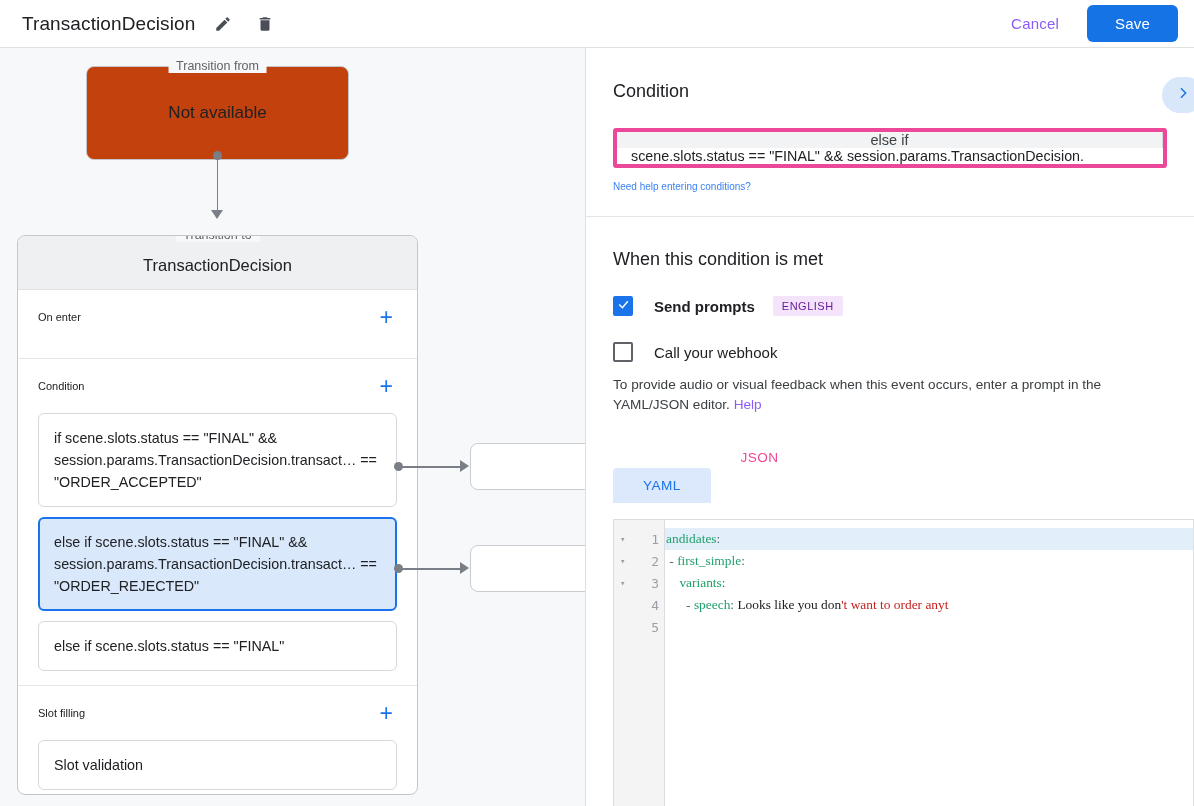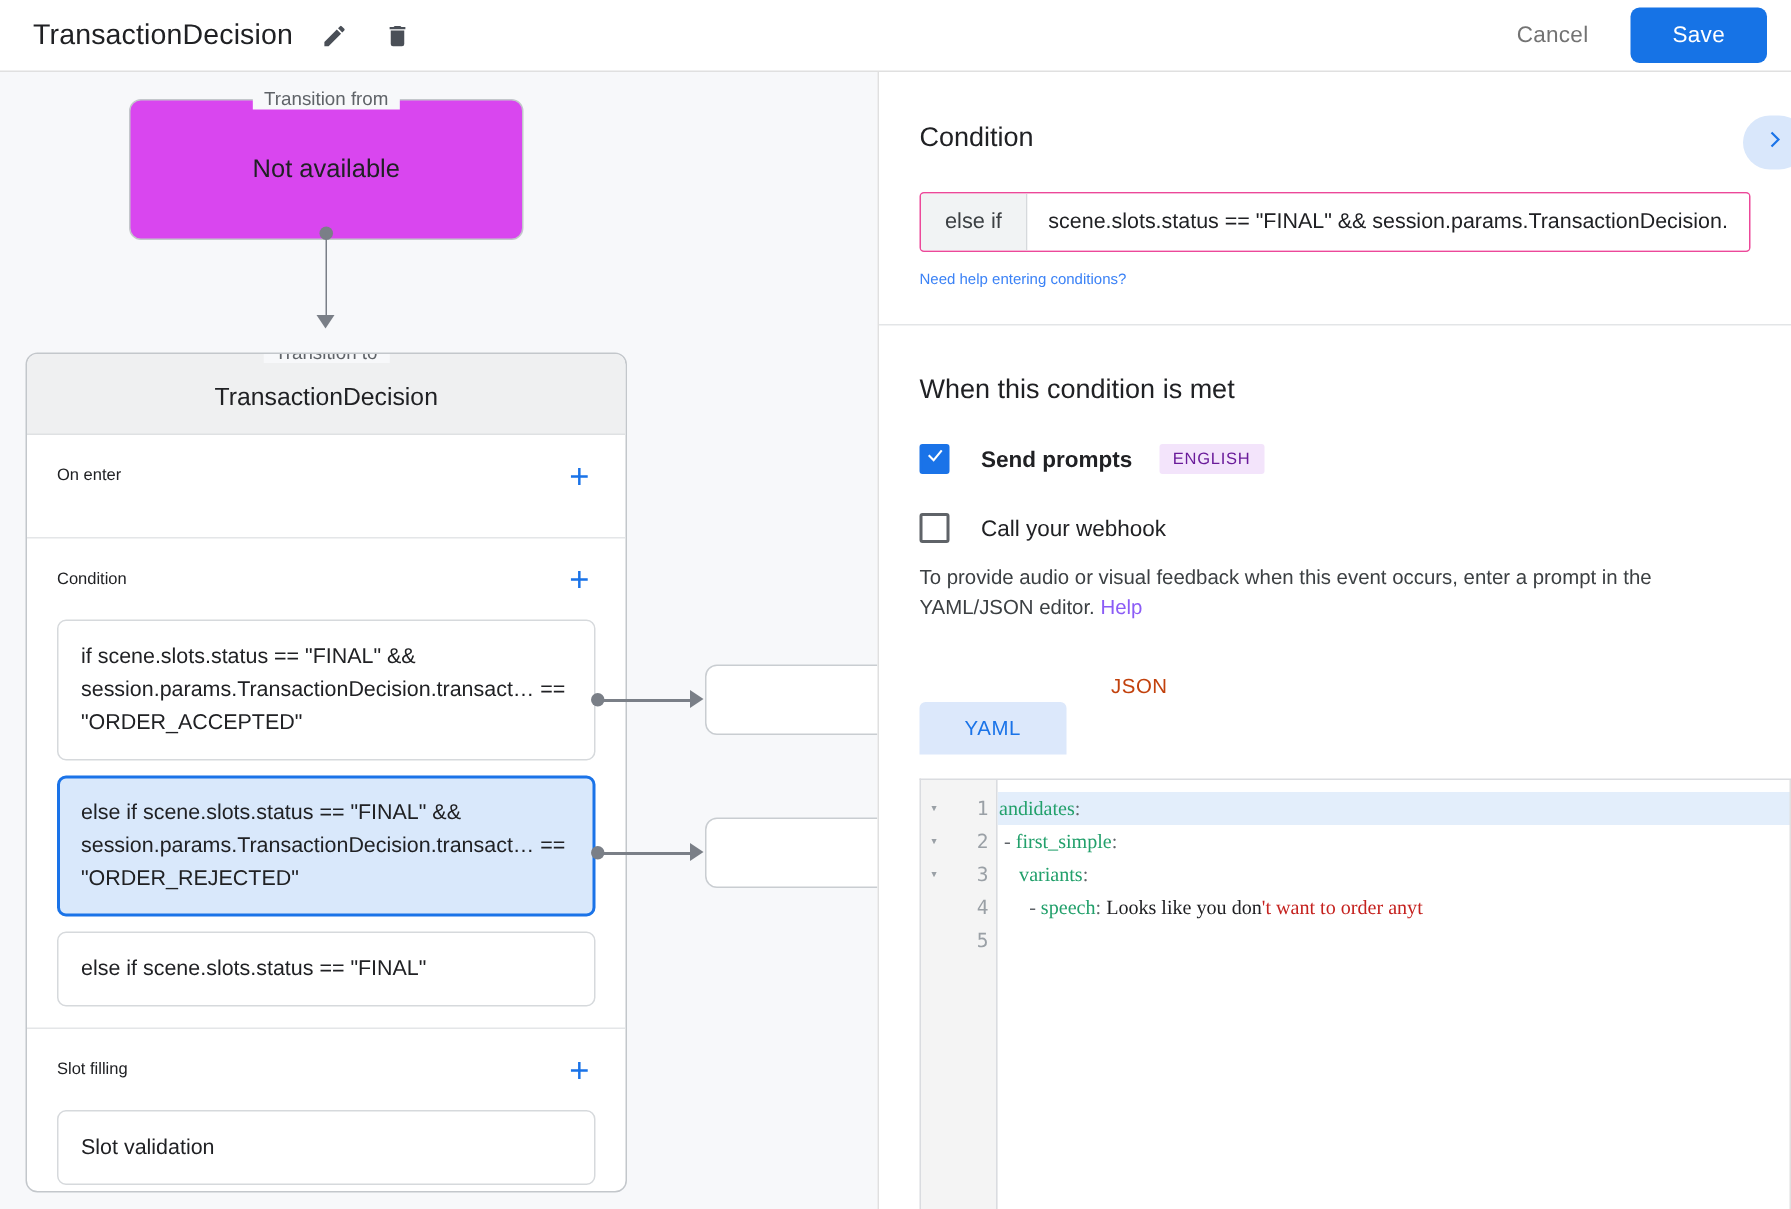--- a/index.html
+++ b/index.html
@@ -26,21 +26,21 @@
     letter-spacing: .1px; white-space: nowrap;
   }
   .icon-btn {
     width: 28px; height: 28px; margin-left: 14px;
     display: flex; align-items: center; justify-content: center;
     border-radius: 50%; cursor: pointer; background: transparent; border: none;
   }
   .icon-btn svg { display: block; fill: #4a4f57; }
   .topbar-spacer { flex: 1 1 auto; }
   .btn-cancel {
-    background: transparent; border: none; color: #737373;
+    background: transparent; border: none; color: #8b5cf6;
     font-size: 15px; font-family: inherit; font-weight: 500;
     padding: 8px 18px; cursor: pointer; letter-spacing: .2px;
   }
   .btn-save {
     background: #1673e6; border: none; color: #ffffff;
     font-size: 15px; font-family: inherit; font-weight: 500;
     padding: 10px 28px; border-radius: 6px; cursor: pointer;
     margin-left: 10px; letter-spacing: .2px;
   }
 
@@ -59,21 +59,21 @@
   }
   .fieldset > .legend {
     position: absolute; top: -8px; left: 50%; transform: translateX(-50%);
     background: #f7f8fa; padding: 0 8px;
     font-size: 12.5px; color: #5f6368; white-space: nowrap;
   }
 
   
   #node-from {
     left: 86px; top: 18px; width: 263px; height: 94px;
-    background: #d946ef;
+    background: #c2410c;
   }
   #node-from .body {
     display: flex; align-items: center; justify-content: center;
     height: 100%; font-size: 17px; color: #202124;
   }
 
   
   .conn-dot {
     position: absolute; width: 9px; height: 9px; border-radius: 50%;
     background: #7a7f87;
@@ -149,22 +149,23 @@
   .collapse-pill {
     position: absolute; right: -10px; top: 29px;
     width: 42px; height: 36px; border-radius: 18px;
     background: #d9e7fb; display: flex; align-items: center;
     justify-content: center; cursor: pointer;
   }
   .collapse-pill svg { fill: none; stroke: #1a73e8; stroke-width: 2.2; }
 
   .cond-row {
     display: flex; margin-top: 26px;
-    border: 1px solid #ec4899; border-radius: 3px; overflow: hidden;
+    border: 4px solid #ec4899; border-radius: 3px; overflow: hidden;
     height: 40px;
+    flex-direction: column;
   }
   .cond-prefix {
     background: #f1f3f4; border-right: 1px solid #d6d9dc;
     display: flex; align-items: center; justify-content: center;
     padding: 0 16px; font-size: 14.5px; color: #3c4043; white-space: nowrap;
   }
   .cond-input {
     flex: 1 1 auto; border: none; outline: none;
     font-family: inherit; font-size: 14.3px; color: #202124;
     padding: 0 14px; background: #ffffff;
@@ -196,21 +197,21 @@
   }
   .hint {
     margin-top: 13px; font-size: 13.6px; color: #3c4043; line-height: 20px;
     max-width: 560px;
   }
   .hint a { color: #8b5cf6; text-decoration: none; cursor: pointer; }
 
   
   .etabs { display: flex; margin-top: 25px; }
   .etab {
-    padding: 10px 30px; font-size: 13.6px; color: #c2410c;
+    padding: 10px 30px; font-size: 13.6px; color: #ec4899;
     font-weight: 500; letter-spacing: .4px; cursor: pointer;
     border-radius: 4px 4px 0 0;
   }
   .etab.active { background: #dce8fb; color: #1a73e8; margin-top: 28px; }
   #code-editor {
     position: absolute; left: 27px; right: 0; top: 471px; bottom: 0;
     border-top: 1px solid #dadce0; border-left: 1px solid #dadce0;
     background: #ffffff; overflow: hidden; display: flex;
     font-family: "DejaVu Sans Mono", monospace;
   }

